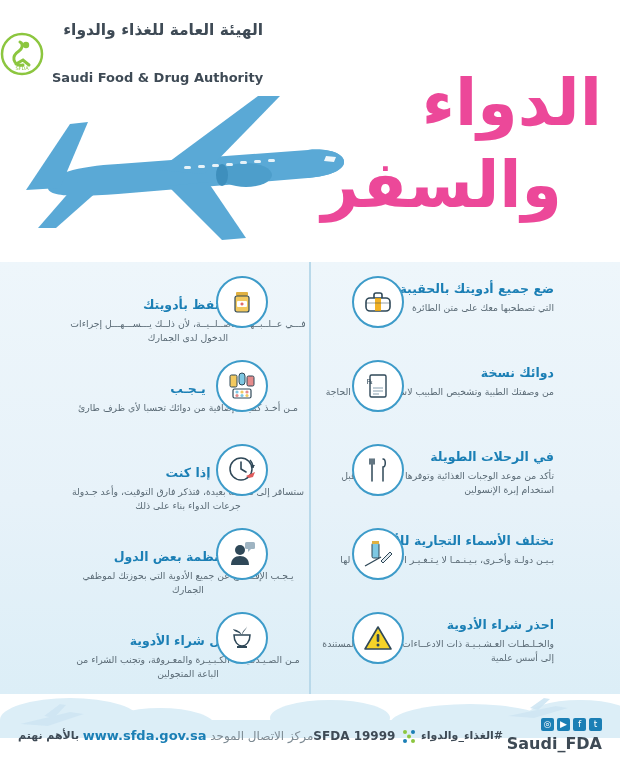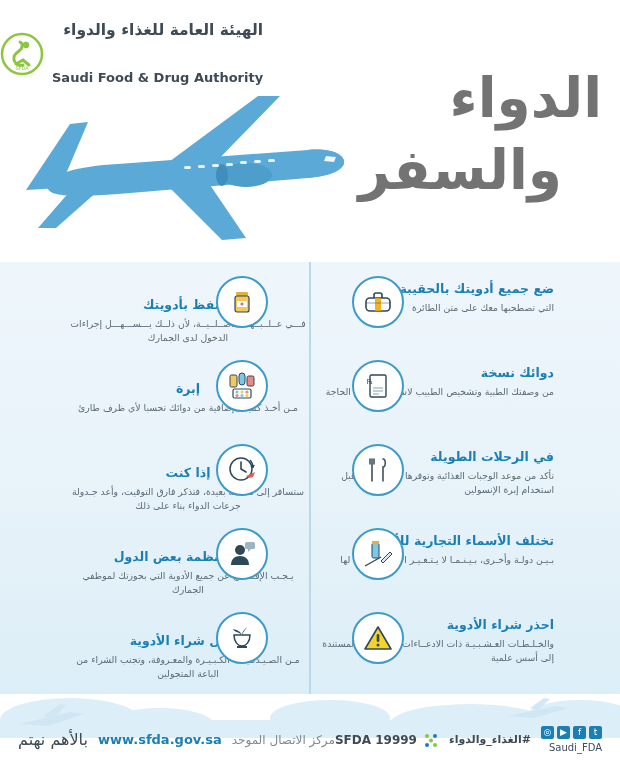--- a/index.html
+++ b/index.html
@@ -59,23 +59,23 @@
   .plane-art {
     position: absolute;
     top: 70px; left: 8px;
     width: 370px; height: 175px;
   }
 
   .title-ar {
     position: absolute;
     top: 72px;
     right: 18px;
-    font-size: 55px;
+    font-size: 65px;
     line-height: 0.95;
-    color: #737373;
+    color: #ec4899;
     font-weight: bold;
     text-align: right;
     letter-spacing: -1px;
   }
   .title-ar .line2 {
     display: block;
     margin-top: 20px;
     margin-right: 40px;
   }
 
@@ -163,26 +163,26 @@
     padding: 0 18px;
   }
   .f-item { display: flex; align-items: center; gap: 6px; }
   .social-icons { display: flex; gap: 3px; flex-direction: row; }
   .sq {
     width: 13px; height: 13px; border-radius: 2px;
     background: #1b7fb5; color: #fff;
     font-size: 9px; line-height: 13px; text-align: center;
     font-family: "DejaVu Sans", sans-serif;
   }
-  .handle { font-size: 10px; font-weight: normal; color: #3e4a55; direction: ltr; }
+  .handle { font-size: 16px; font-weight: bold; color: #3e4a55; direction: ltr; }
   .hashtag { font-size: 11px; color: #3e4a55; font-weight: bold; }
   .sfda-num { font-size: 12px; font-weight: bold; color: #3e4a55; direction: ltr;}
   .sfda-sub { font-size: 12px; color: #7d8a93; }
   .website { font-size: 13px; font-weight: bold; color: #1b7fb5; direction: ltr; }
-  .slogan { font-size: 16px; font-weight: normal; color: #3e4a55; }
+  .slogan { font-size: 11px; font-weight: bold; color: #3e4a55; }
   .green-dots { width: 16px; height: 16px; position: relative; }
 </style>
 </head>
 <body>
 
 <div class="page">
 
   <div class="header">
 
     <div class="logo-block">
@@ -297,21 +297,21 @@
             <circle cx="11" cy="22" r="1.6" fill="#7ec8e3"></circle>
             <circle cx="16" cy="22" r="1.6" fill="#f3c95f"></circle>
             <circle cx="21" cy="22" r="1.6" fill="#e58b8b"></circle>
             <circle cx="11" cy="25.5" r="1.6" fill="#e58b8b"></circle>
             <circle cx="16" cy="25.5" r="1.6" fill="#7ec8e3"></circle>
             <circle cx="21" cy="25.5" r="1.6" fill="#f3c95f"></circle>
           </svg>
         </div>
       </div>
       <div class="col right">
-        <div class="heading">إبرة</div>
+        <div class="heading">يـجـب</div>
         <div class="desc">مـن أخـذ كميات إضافية من دوائك تحسبا لأي ظرف طارئ</div>
       </div>
     </div>
 
     <div class="row">
       <div class="col left">
         <div class="heading">في الرحلات الطويلة</div>
         <div class="desc">تأكد من موعد الوجبات الغذائية وتوفرها في الطائرة قبل استخدام إبرة الإنسولين</div>
       </div>
       <div class="icons">

